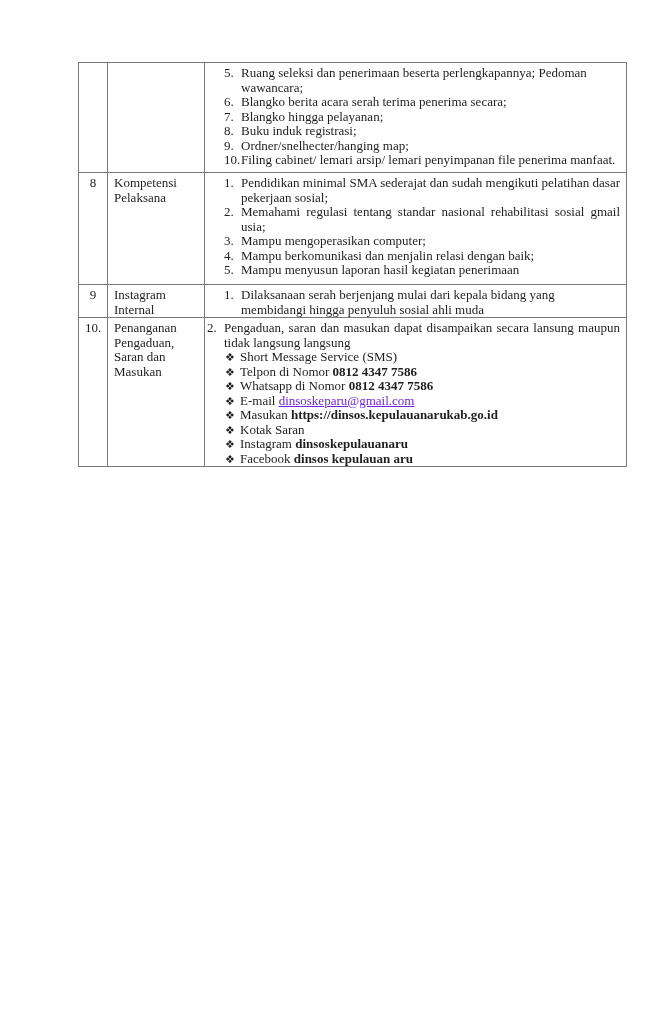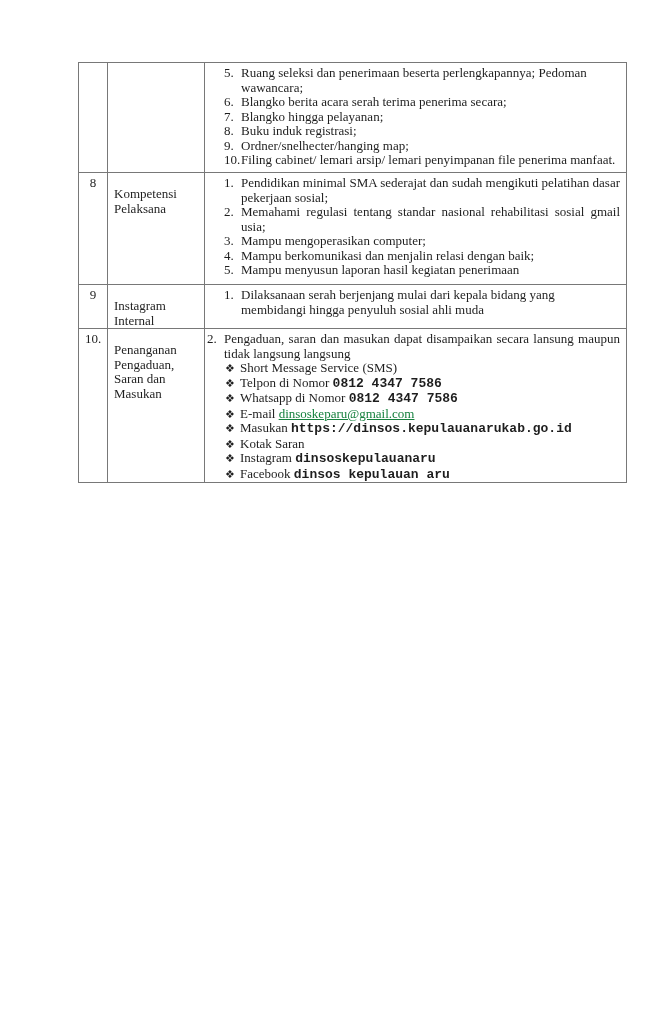--- a/index.html
+++ b/index.html
@@ -40,21 +40,21 @@
   tr.r-cont  { height: 110px; }
   tr.r-8     { height: 112px; }
   tr.r-9     { height: 33px; }
   tr.r-10    { height: 145px; }
 
   td.num-cell {
     text-align: center;
     padding-top: 3px;
   }
   td.label-cell {
-    padding: 14px 2px 0 6px;
+    padding: 3px 2px 0 6px;
     white-space: pre-line;
     font-family: Liberation Serif, serif;
   }
   td.content-cell {
     padding: 3px 6px 0 2px;
   }
 
   ul.num-list {
     list-style: none;
     margin: 0;
@@ -97,24 +97,23 @@
     padding-left: 33px;
   }
   ul.bullet-list > li > .bullet-marker {
     position: absolute;
     left: 18px;
     top: 0;
     font-size: 11px;
   }
   .b {
     font-weight: bold;
-    font-family: Liberation Mono, monospace;
   }
   a.doc-link {
-    color: #15803d;
+    color: #6d28d9;
     text-decoration: underline;
     cursor: pointer;
   }
 </style>
 </head>
 <body>
 
 <div class="table-wrap">
   <table class="service-table">
     <colgroup>

